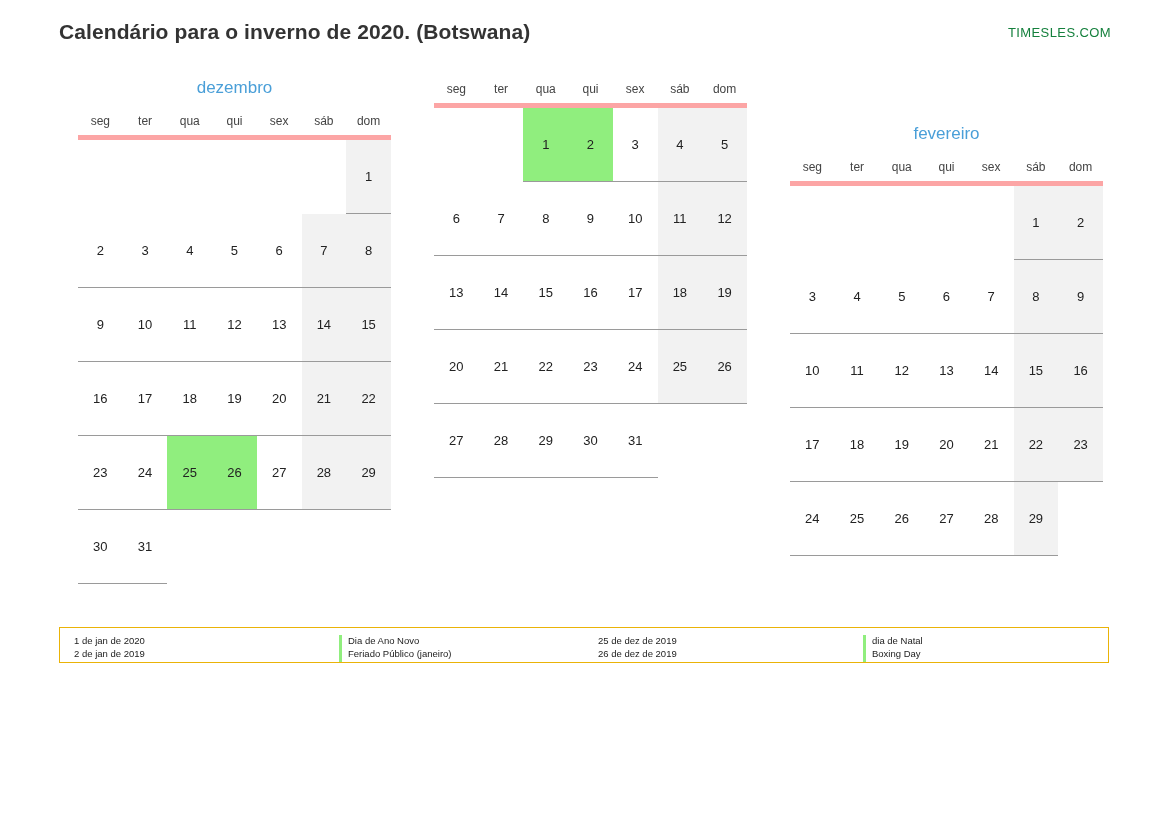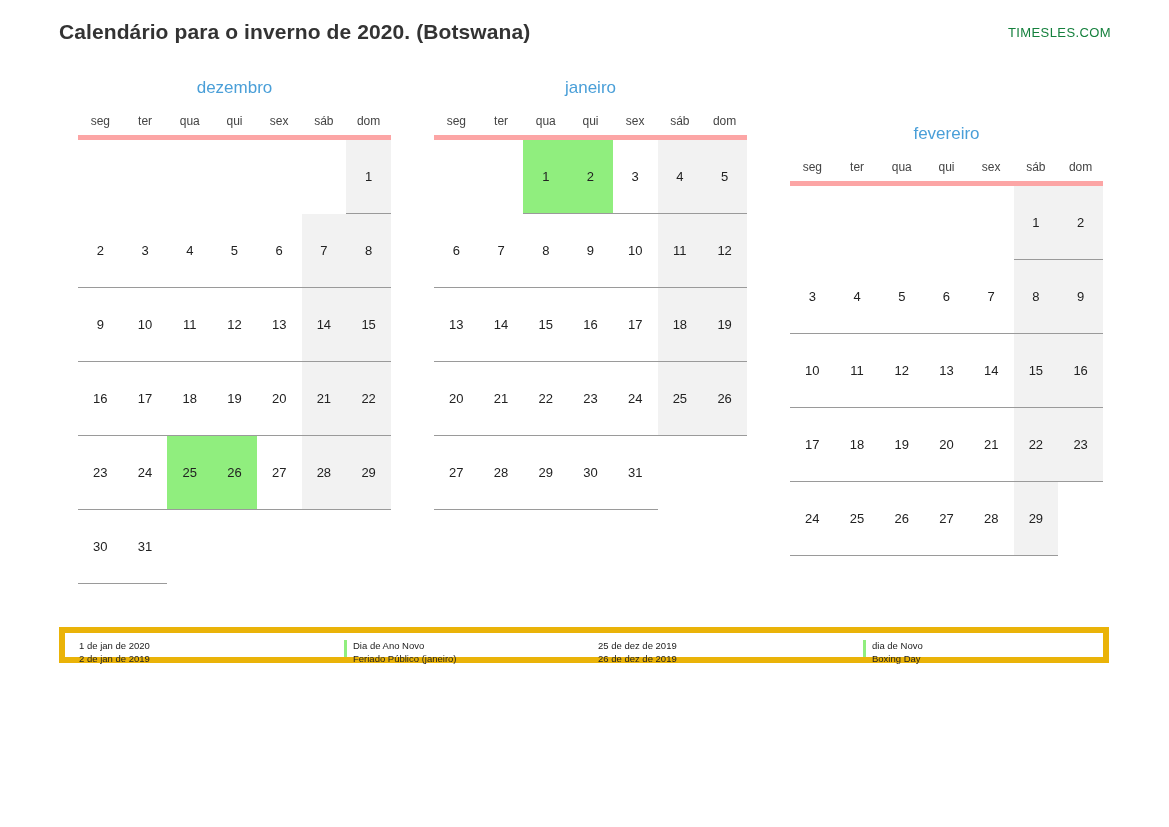--- a/index.html
+++ b/index.html
@@ -88,21 +88,21 @@
   }
   table.cal td.holiday {
     background: #90ee7e;
   }
   .legend {
     position: absolute;
     left: 59px;
     top: 627px;
     width: 1050px;
     height: 36px;
-    border: 6px solid #eab308;
+    border: 1px solid #eab308;
     box-sizing: border-box;
     display: flex;
   }
   .legend-col {
     display: flex;
     flex: 1 1 50%;
     padding: 7px 0 0 14px;
     box-sizing: border-box;
   }
   .legend-dates {
@@ -194,21 +194,20 @@
             <td class="empty"></td>
             <td class="empty"></td>
             <td class="empty"></td>
             <td class="empty"></td>
             <td class="empty"></td>
           </tr>
         </tbody>
       </table>
     </div>
     <div class="month">
-      <div class="month-name">janeiro</div>
       <table class="cal">
         <thead>
           <tr>
             <th>seg</th>
             <th>ter</th>
             <th>qua</th>
             <th>qui</th>
             <th>sex</th>
             <th>sáb</th>
             <th>dom</th>
@@ -338,17 +337,17 @@
       <div>Dia de Ano Novo</div>
       <div>Feriado Público (janeiro)</div>
     </div>
   </div>
   <div class="legend-col">
     <div class="legend-dates">
       <div>25 de dez de 2019</div>
       <div>26 de dez de 2019</div>
     </div>
     <div class="legend-names">
-      <div>dia de Novo</div>
+      <div>dia de Natal</div>
       <div>Boxing Day</div>
     </div>
   </div>
 </div>
 
 </body></html>

